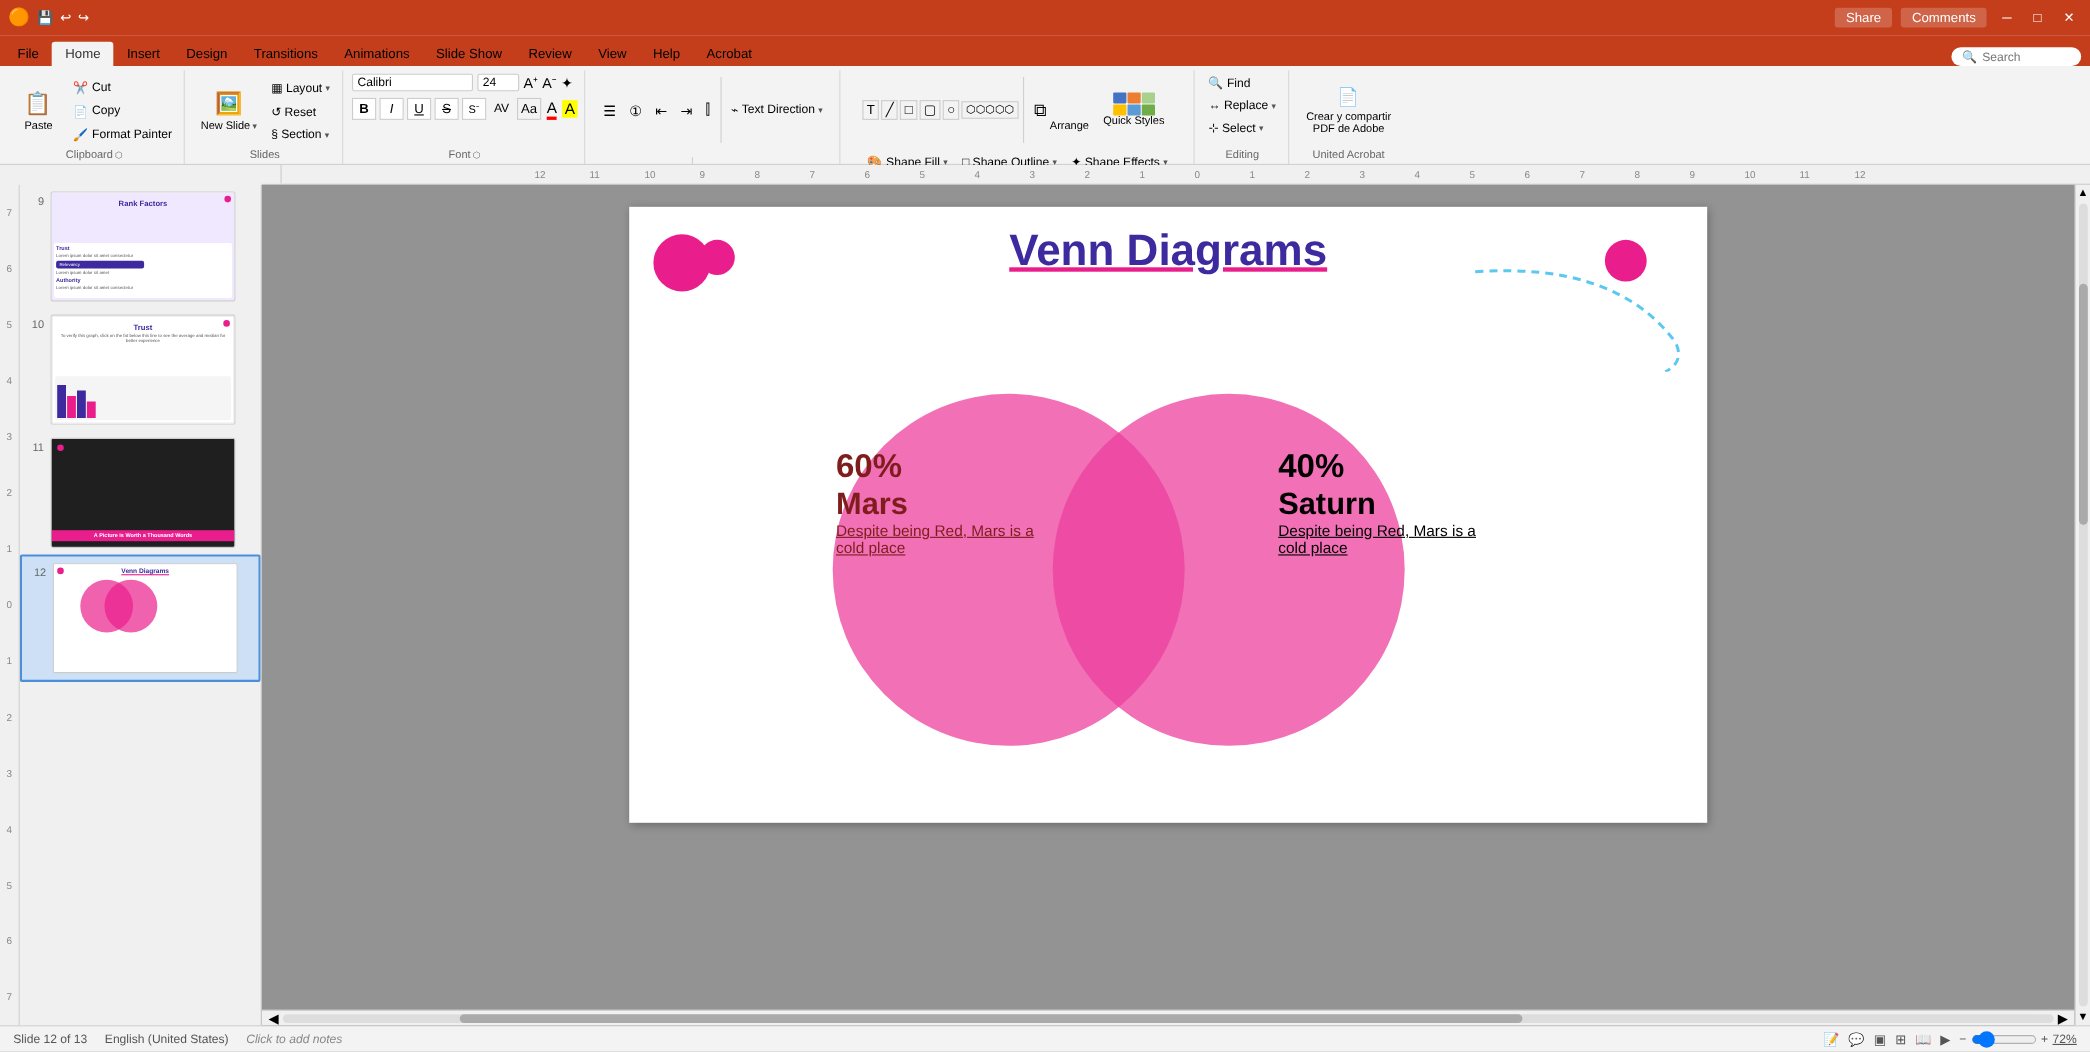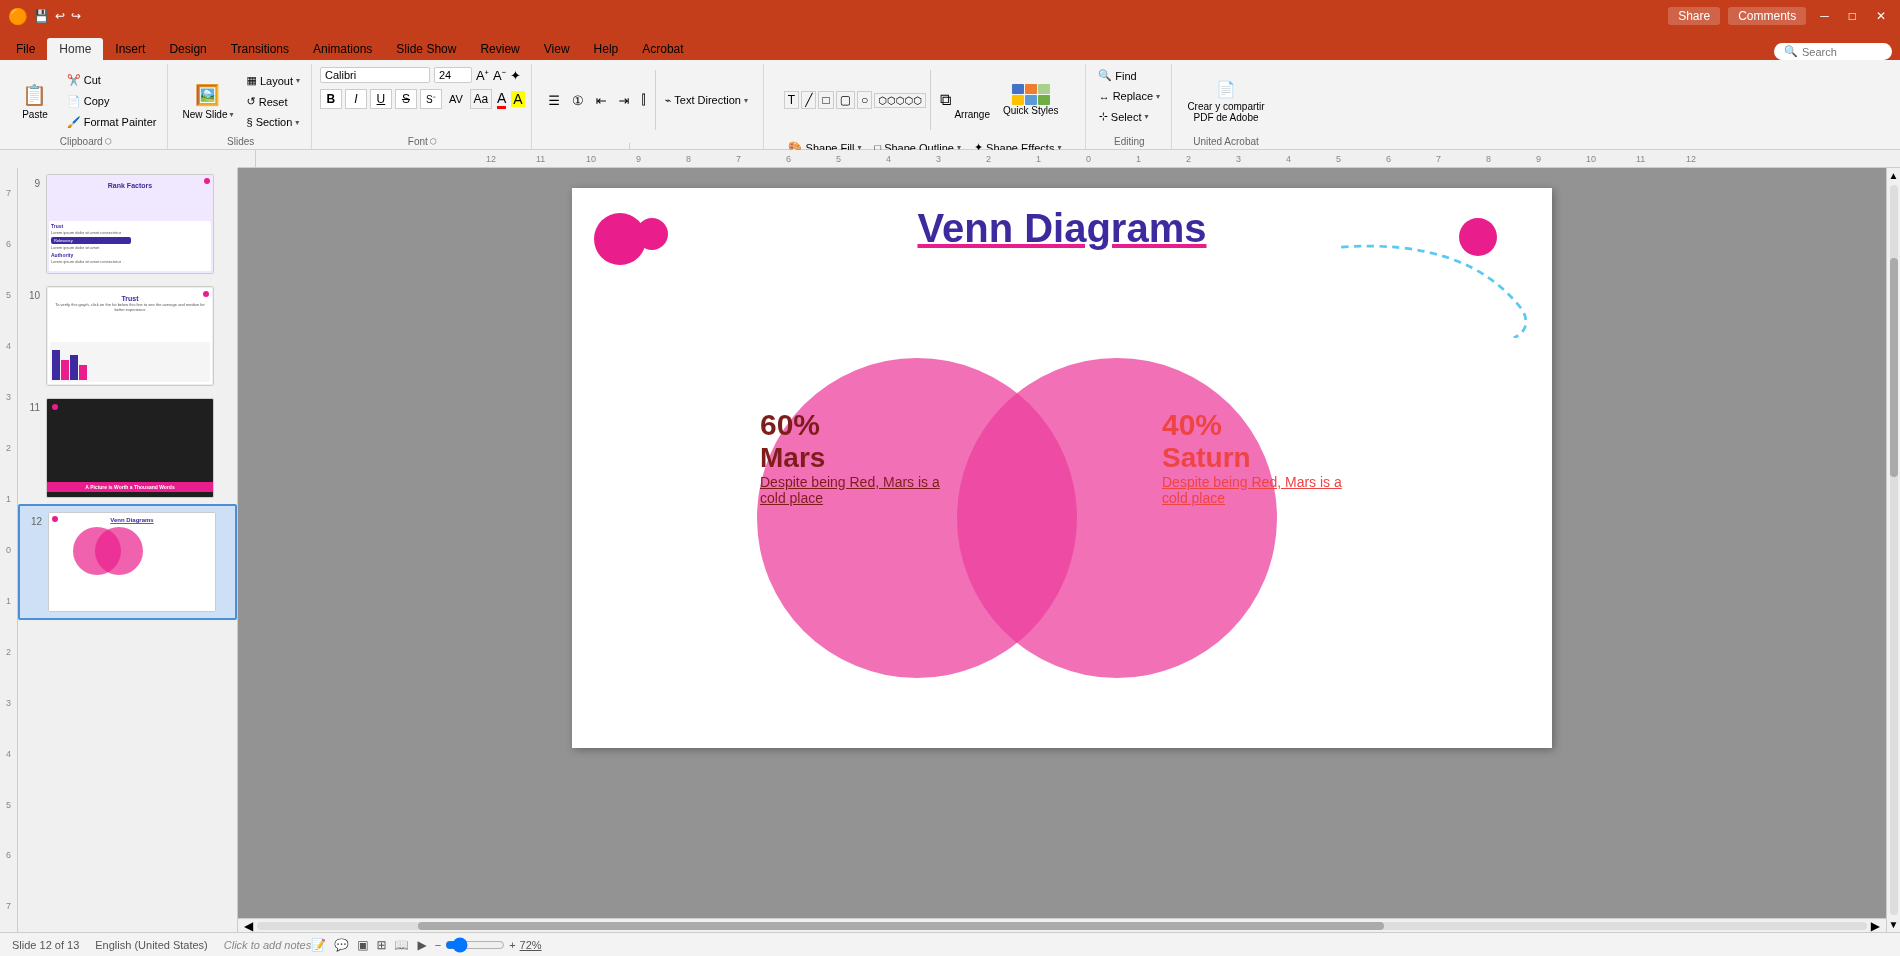--- a/index.html
+++ b/index.html
@@ -191,20 +191,21 @@
       flex-shrink: 0;
     }
 
     
     .status-bar {
       height: 25px;
       background: #f3f3f3;
       border-top: 1px solid #ccc;
       display: flex;
       align-items: center;
+      justify-content: space-between;
       padding: 0 12px;
       font-size: 11px;
       color: #555;
     }
 
     
     .h-scroll {
       height: 14px;
       background: #f0f0f0;
       border-top: 1px solid #ccc;
@@ -268,21 +269,21 @@
       font-family: Arial, sans-serif;
     }
     .venn-left-text .pct { font-size: 30px; font-weight: 900; }
     .venn-left-text .planet { font-size: 28px; font-weight: 900; }
     .venn-left-text .desc { font-size: 14px; text-decoration: underline; }
     .venn-right-text {
       position: absolute;
       top: 220px;
       left: 590px;
       width: 200px;
-      color: #ef4444;
+      color: #000000;
       font-family: Arial, sans-serif;
     }
     .venn-right-text .pct { font-size: 30px; font-weight: 900; }
     .venn-right-text .planet { font-size: 28px; font-weight: 900; }
     .venn-right-text .desc { font-size: 14px; text-decoration: underline; }
 
     
     .deco-pink-dots {
       position: absolute;
       top: 25px;

